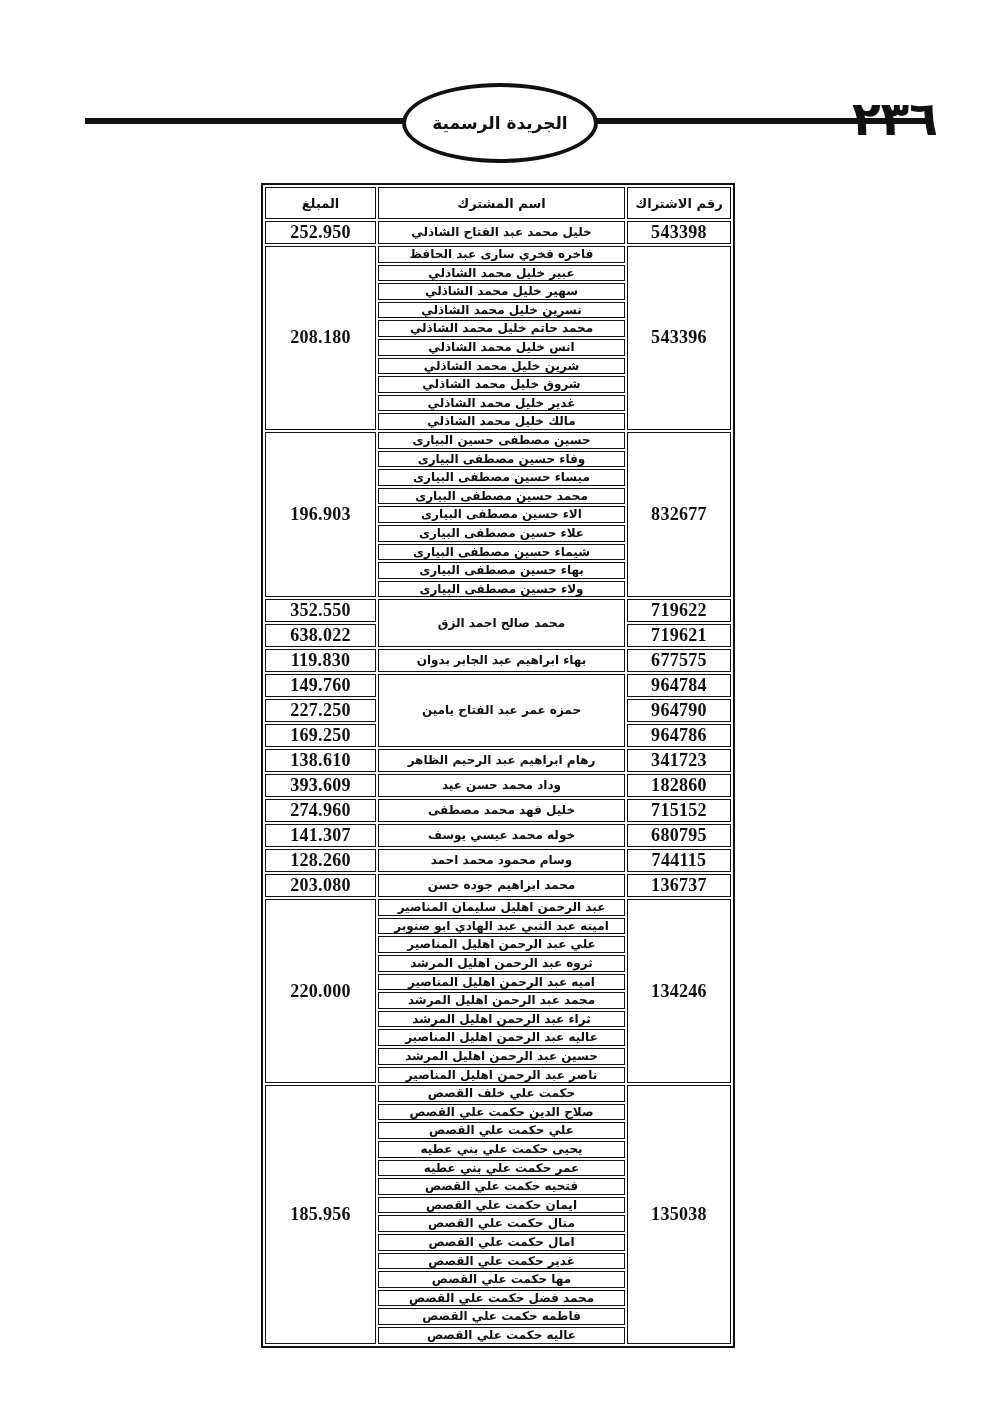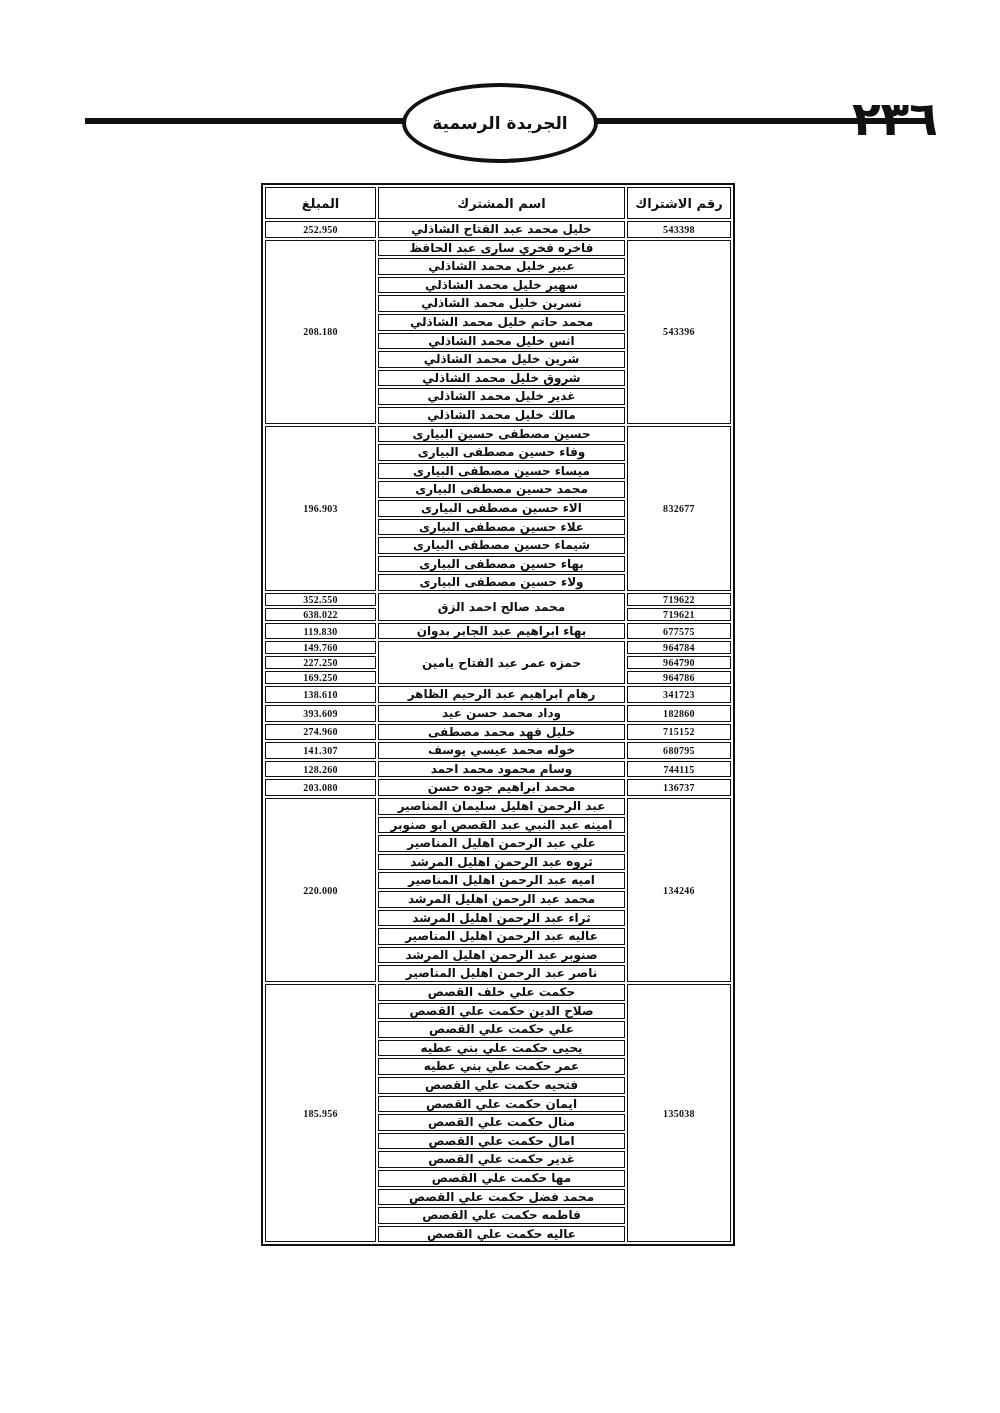--- a/index.html
+++ b/index.html
@@ -57,21 +57,21 @@
     height: 32px; font-size: 13px;
     font-family: "DejaVu Sans", sans-serif;
   }
   td.name-cell {
     height: 14.5px; font-size: 12px; line-height: 1.05;
     padding: 1px 10px;
     font-family: "DejaVu Sans", sans-serif;
   }
   td.num-cell, td.amt-cell {
     font-family: "Liberation Serif", serif;
-    font-size: 10px; letter-spacing: 0.3px;
+    font-size: 18px; letter-spacing: 0.3px;
   }
 </style>
 </head>
 <body>
 
 <div class="page-number">٢٣٦</div>
 
 <div class="header-rule"></div>
 
 <div class="gazette-ellipse">
@@ -215,42 +215,42 @@
           <td class="num-cell">136737</td>
           <td class="name-cell">محمد ابراهيم جوده حسن</td>
           <td class="amt-cell">203.080</td>
         </tr>
         <tr>
           <td class="num-cell" rowspan="10">134246</td>
           <td class="name-cell">عبد الرحمن اهليل سليمان المناصير</td>
           <td class="amt-cell" rowspan="10">220.000</td>
         </tr>
         <tr>
-          <td class="name-cell">امينه عبد النبي عبد القصص ابو صنوبر</td>
+          <td class="name-cell">امينه عبد النبي عبد الهادي ابو صنوبر</td>
         </tr>
         <tr>
           <td class="name-cell">علي عبد الرحمن اهليل المناصير</td>
         </tr>
         <tr>
           <td class="name-cell">ثروه عبد الرحمن اهليل المرشد</td>
         </tr>
         <tr>
           <td class="name-cell">اميه عبد الرحمن اهليل المناصير</td>
         </tr>
         <tr>
           <td class="name-cell">محمد عبد الرحمن اهليل المرشد</td>
         </tr>
         <tr>
           <td class="name-cell">ثراء عبد الرحمن اهليل المرشد</td>
         </tr>
         <tr>
           <td class="name-cell">عاليه عبد الرحمن اهليل المناصير</td>
         </tr>
         <tr>
-          <td class="name-cell">صنوبر عبد الرحمن اهليل المرشد</td>
+          <td class="name-cell">حسين عبد الرحمن اهليل المرشد</td>
         </tr>
         <tr>
           <td class="name-cell">ناصر عبد الرحمن اهليل المناصير</td>
         </tr>
         <tr>
           <td class="num-cell" rowspan="14">135038</td>
           <td class="name-cell">حكمت علي خلف القصص</td>
           <td class="amt-cell" rowspan="14">185.956</td>
         </tr>
         <tr>

